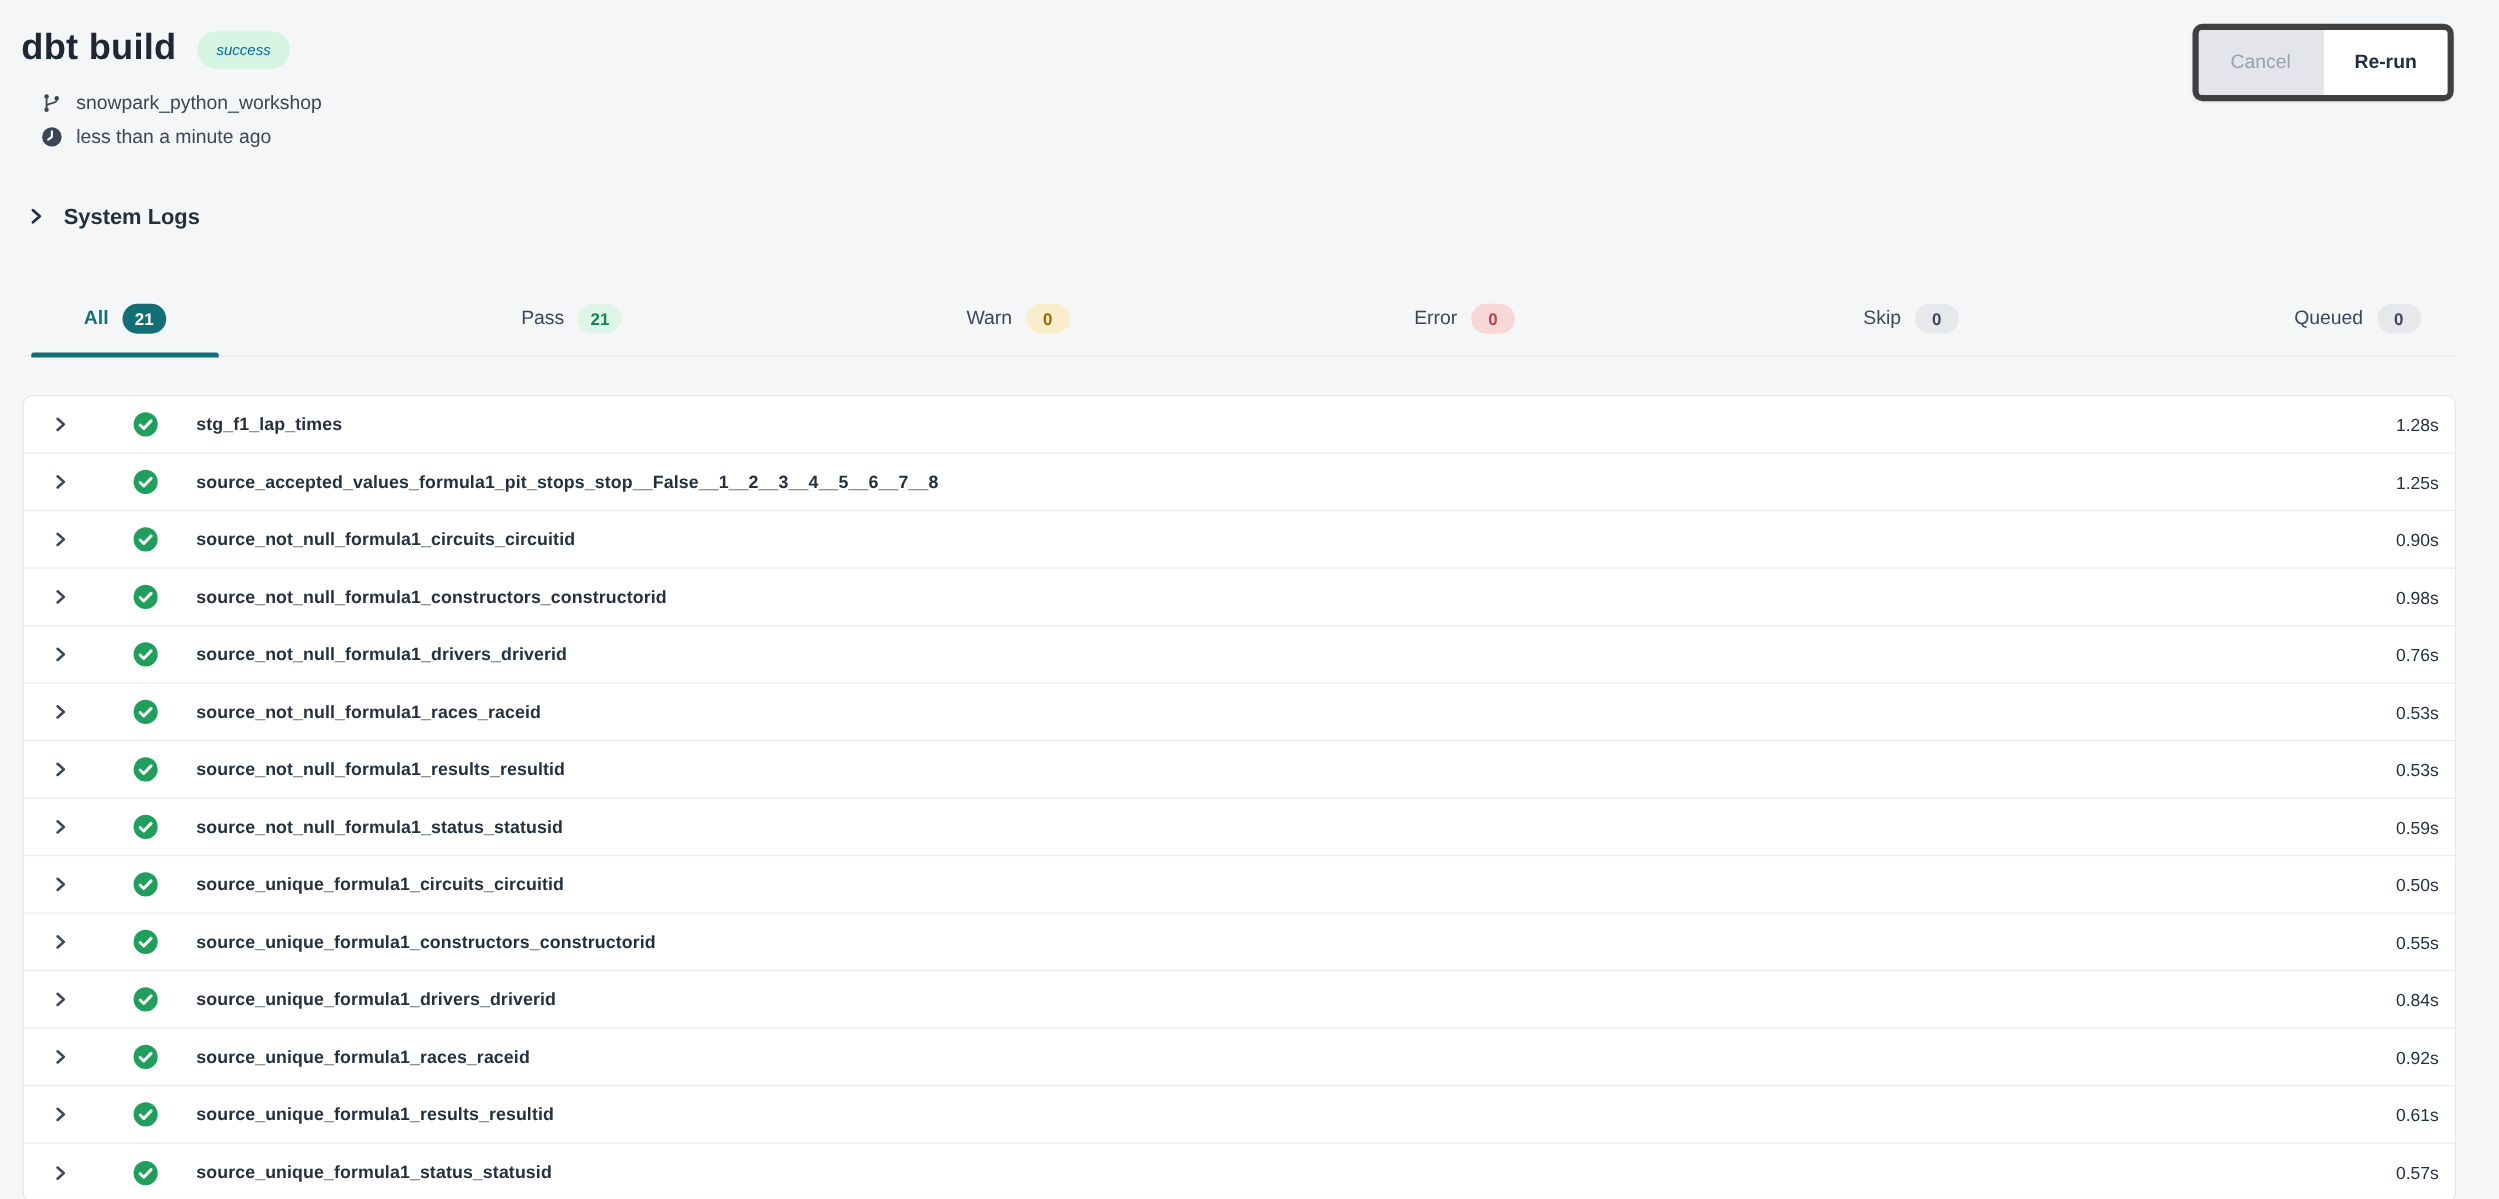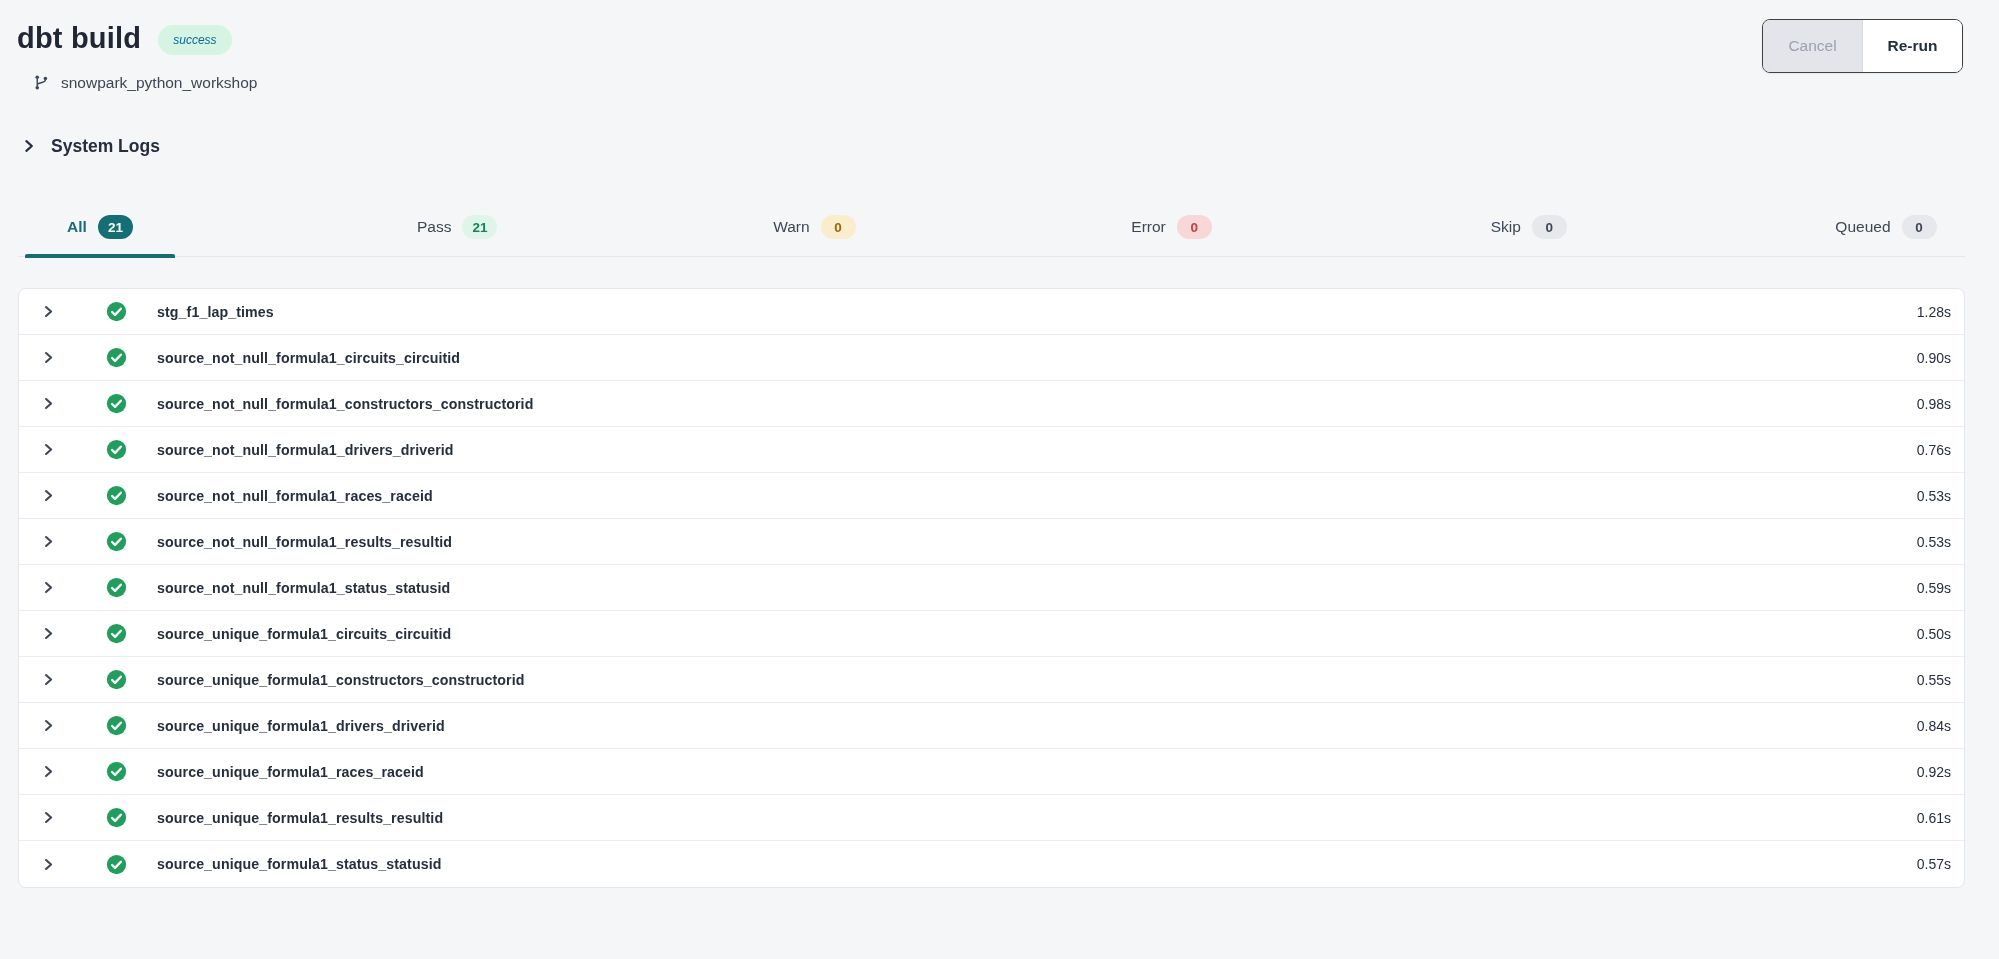--- a/index.html
+++ b/index.html
@@ -14,21 +14,21 @@
   .header { padding: 17px 36px 0 17px; position: relative; }
   .title-row { display: flex; align-items: flex-end; gap: 17px; height: 38px; }
   .page-title { font-size: 29px; font-weight: 700; color: #1e2733; letter-spacing: .2px; }
   .status-badge {
     background: #d6f4e2; color: #0369a1;
     font-size: 12px; line-height: 1;
     padding: 9px 15px; border-radius: 17px; font-weight: 500; font-style: italic;
   }
   .actions {
     position: absolute; top: 19px; right: 36px;
-    display: flex; border: 1px solid #404040; border-radius: 8px;
+    display: flex; border: 5px solid #404040; border-radius: 8px;
     overflow: hidden; box-shadow: 0 1px 2px rgba(30,40,60,.06);
   }
   .btn { height: 52px; font-size: 15.5px; font-family: inherit; border: none; cursor: pointer; }
   .btn-cancel { width: 99px; background: #e3e5ea; color: #9aa1af; }
   .btn-rerun  { width: 100px; background: #ffffff; color: #232f3e; font-weight: 600; border-left: 1px solid #d7dade; }
   
   .meta { margin: 14px 0 0 15px; }
   .meta-row { display: flex; align-items: center; gap: 11px; height: 27px; font-size: 15.5px; color: #3b4656; }
   .meta-row .icon { display: inline-flex; width: 18px; justify-content: center; }
   
@@ -103,20 +103,29 @@
       <span class="icon">
         <svg width="17" height="19" viewBox="0 0 24 24" fill="none">
           <circle cx="6" cy="4.6" r="2.5" fill="#3b4656"></circle>
           <circle cx="6" cy="19.4" r="2.5" fill="#3b4656"></circle>
           <circle cx="17.5" cy="6.4" r="2.5" fill="#3b4656"></circle>
           <path d="M6 6.5 V17.5 M17.5 8.6 C17.5 13.4 6 11.4 6 15.6" stroke="#3b4656" stroke-width="2" fill="none"></path>
         </svg>
       </span>
       <span>snowpark_python_workshop</span>
     </div>
+    <div class="meta-row">
+      <span class="icon">
+        <svg width="17" height="17" viewBox="0 0 24 24">
+          <circle cx="12" cy="12" r="11" fill="#3b4656"></circle>
+          <path d="M12 5.8 V12 L7.8 15.2" stroke="#ffffff" stroke-width="2.4" fill="none" stroke-linecap="round" stroke-linejoin="round"></path>
+        </svg>
+      </span>
+      <span>less than a minute ago</span>
+    </div>
   </div>
 </div>
 
 <div class="system-logs">
   <span style="display:inline-flex;">
     <svg width="14" height="16" viewBox="0 0 16 16" fill="none">
       <path d="M5 2.5 L11.2 8 L5 13.5" stroke="#232f3e" stroke-width="2.6" stroke-linecap="round" stroke-linejoin="round"></path>
     </svg>
   </span>
   <span class="system-logs-label">System Logs</span>
@@ -164,20 +173,35 @@
     <span class="check-icon">
       <svg width="21" height="21" viewBox="0 0 24 24">
         <circle cx="12" cy="12" r="11" fill="#1f9e5c"></circle>
         <path d="M7 12.6 L10.3 15.8 L17 8.8" stroke="#ffffff" stroke-width="2.7" fill="none" stroke-linecap="round" stroke-linejoin="round"></path>
       </svg>
     </span>
     <span class="row-name">stg_f1_lap_times</span>
     <span class="row-duration">1.28s</span>
   </div>
 
+  <div class="row">
+    <button class="row-expand">
+      <svg width="13" height="15" viewBox="0 0 16 16" fill="none">
+        <path d="M5 2.5 L11.2 8 L5 13.5" stroke="#3d4756" stroke-width="2.6" stroke-linecap="round" stroke-linejoin="round"></path>
+      </svg>
+    </button>
+    <span class="check-icon">
+      <svg width="21" height="21" viewBox="0 0 24 24">
+        <circle cx="12" cy="12" r="11" fill="#1f9e5c"></circle>
+        <path d="M7 12.6 L10.3 15.8 L17 8.8" stroke="#ffffff" stroke-width="2.7" fill="none" stroke-linecap="round" stroke-linejoin="round"></path>
+      </svg>
+    </span>
+    <span class="row-name">source_accepted_values_formula1_pit_stops_stop__False__1__2__3__4__5__6__7__8</span>
+    <span class="row-duration">1.25s</span>
+  </div>
 
   <div class="row">
     <button class="row-expand">
       <svg width="13" height="15" viewBox="0 0 16 16" fill="none">
         <path d="M5 2.5 L11.2 8 L5 13.5" stroke="#3d4756" stroke-width="2.6" stroke-linecap="round" stroke-linejoin="round"></path>
       </svg>
     </button>
     <span class="check-icon">
       <svg width="21" height="21" viewBox="0 0 24 24">
         <circle cx="12" cy="12" r="11" fill="#1f9e5c"></circle>

